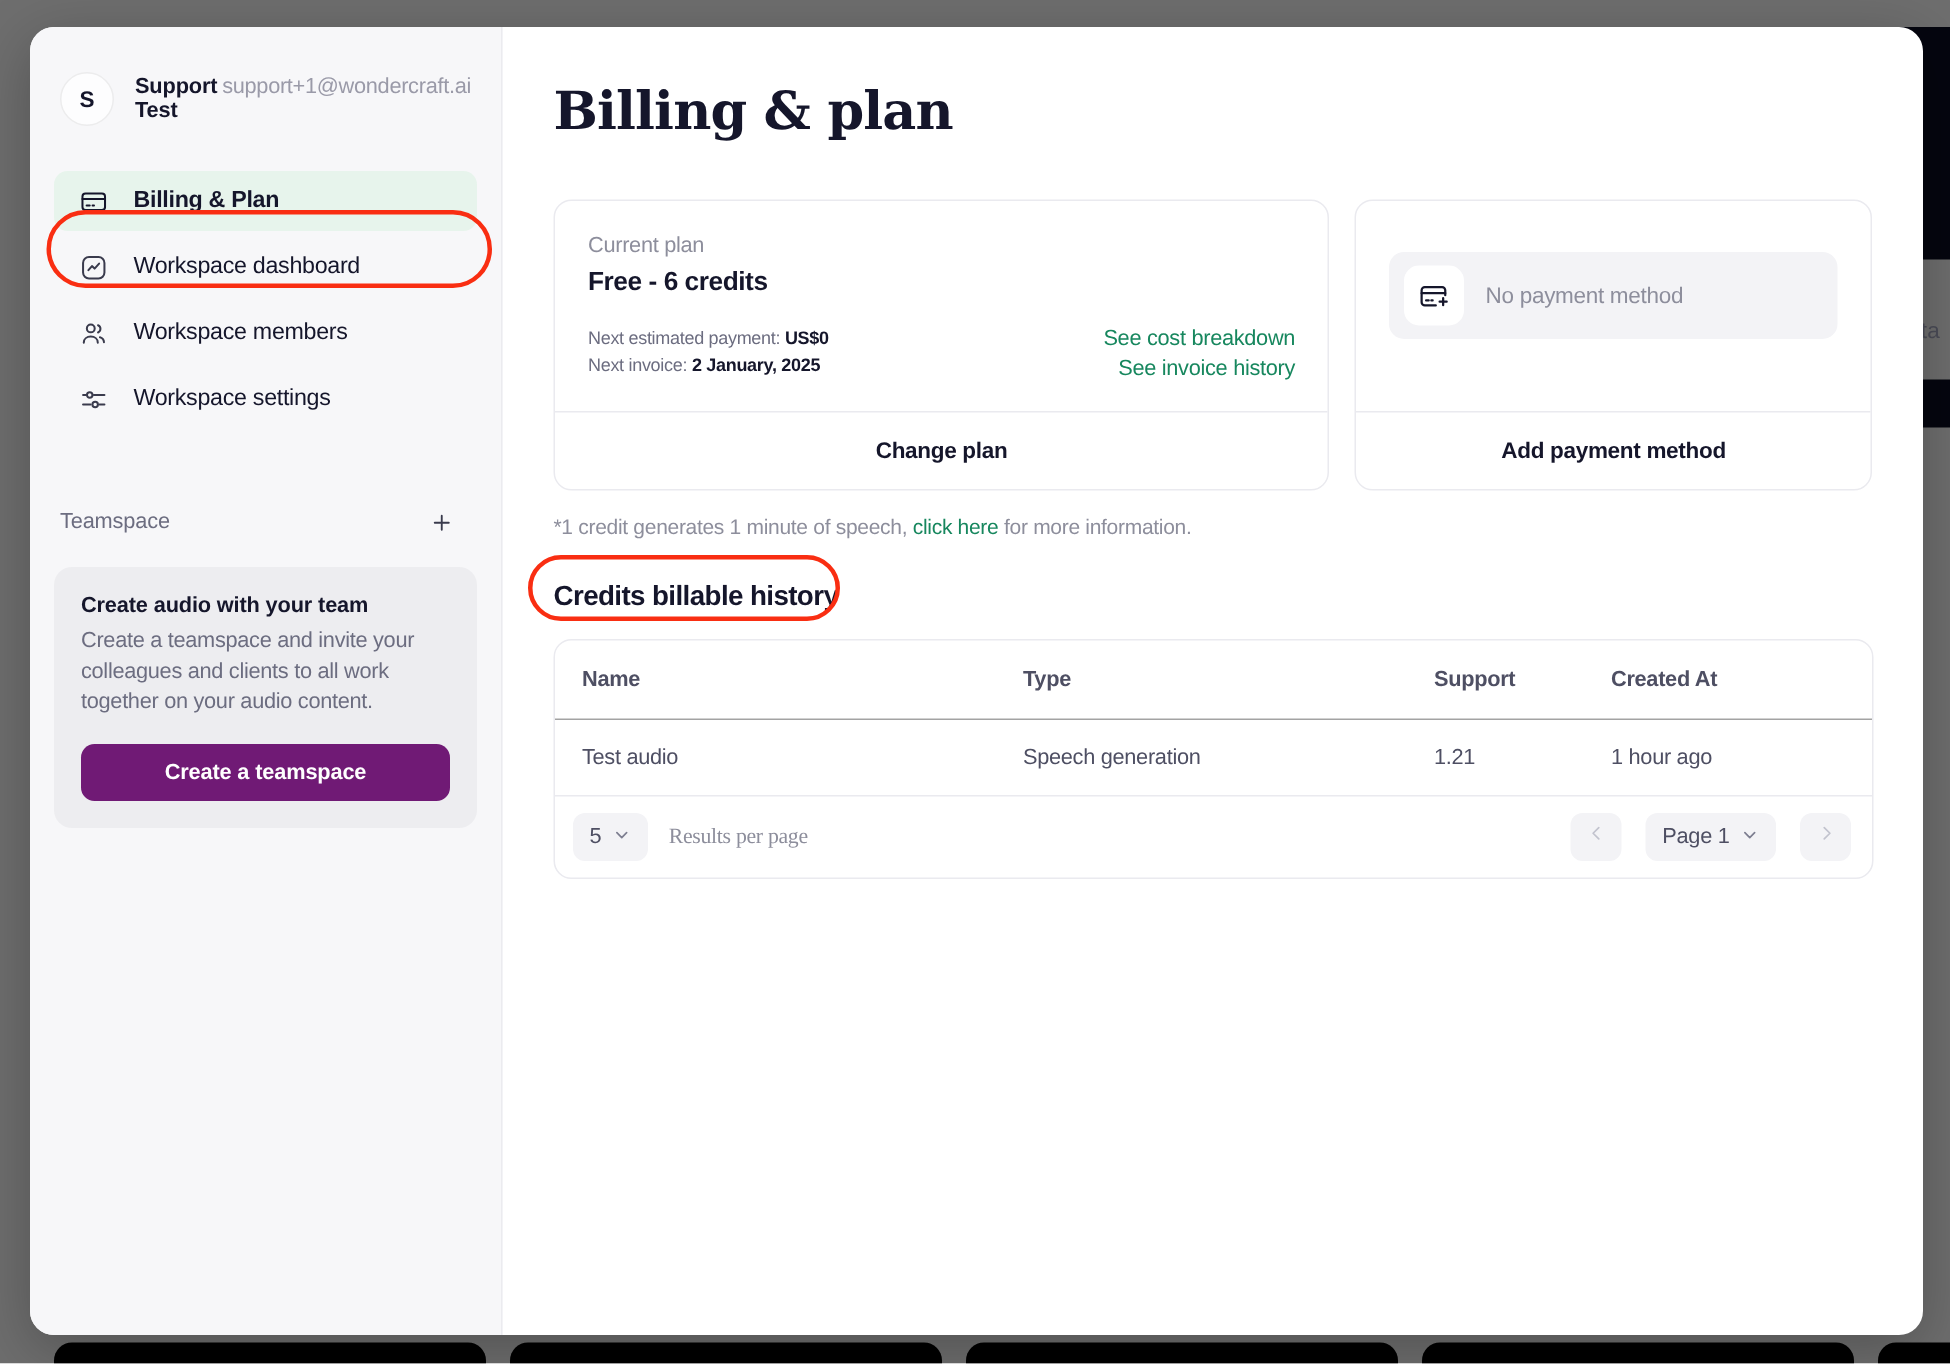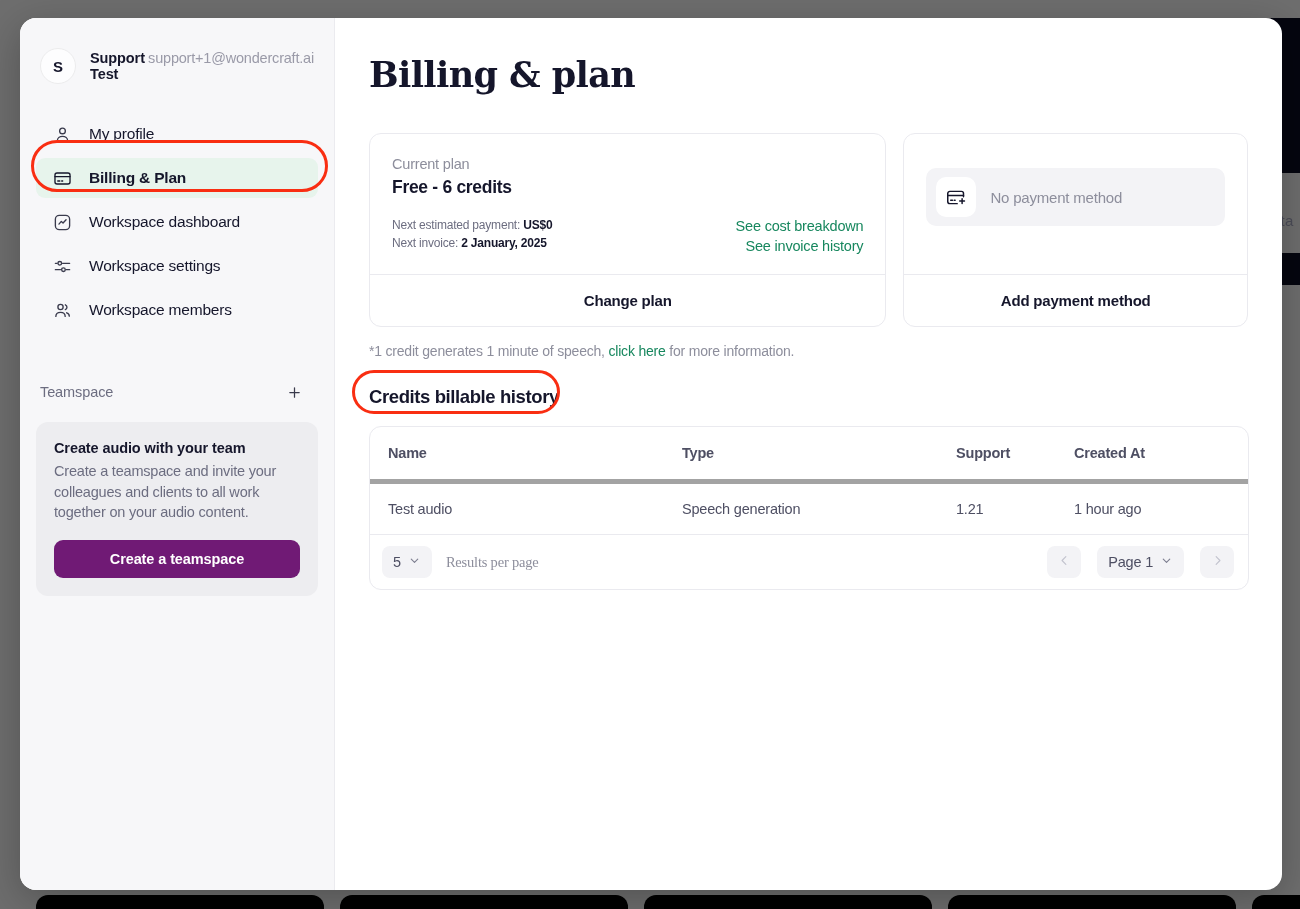--- a/index.html
+++ b/index.html
@@ -216,21 +216,21 @@
     border: 1px solid #eaeaef;
     border-radius: 12px;
     overflow: hidden;
   }
   table { width: 100%; border-collapse: collapse; }
   thead th {
     text-align: left;
     font-size: 14.5px; font-weight: 700; color: #4e4f63;
     letter-spacing: -.2px;
     padding: 18px 0 18px 0;
-    border-bottom: 5px solid #a3a3a3;
+    border-bottom: 1px solid #a3a3a3;
   }
   tbody td {
     font-size: 14.5px; color: #4e4f63; letter-spacing: -.2px;
     padding: 17px 0 17px 0;
     border-bottom: 1px solid #eaeaef;
   }
   .col-name    { width: 312px; padding-left: 18px !important; }
   .col-type    { width: 274px; }
   .col-credits { width: 118px; }
   .col-created { width: auto; }
@@ -278,29 +278,20 @@
       <div class="user-row">
         <div class="avatar">S</div>
         <div class="user-meta">
           <div class="user-name">Support Test</div>
           <div class="user-email">support+1@wondercraft.ai</div>
         </div>
       </div>
 
       <nav class="nav">
 
-        <div class="nav-item">
-          <span class="ic">
-            <svg width="19" height="19" viewBox="0 0 24 24" fill="none" stroke="#3a3b4d" stroke-width="1.7" stroke-linecap="round">
-              <circle cx="12" cy="7.5" r="3.6"></circle>
-                <path d="M5.5 20c0-3.4 2.9-5.6 6.5-5.6s6.5 2.2 6.5 5.6"></path>
-            </svg>
-          </span>
-          <span class="nav-label">My profile</span>
-        </div>
 
         <div class="nav-item active">
           <span class="ic">
             <svg width="19" height="19" viewBox="0 0 24 24" fill="none" stroke="#15162b" stroke-width="1.7" stroke-linecap="round">
               <rect x="2.5" y="5" width="19" height="14" rx="2.6"></rect>
                 <path d="M2.5 9.6h19"></path>
                 <path d="M6 15.2h2.6"></path>
                 <path d="M11 15.2h1.2"></path>
             </svg>
           </span>
@@ -308,46 +299,46 @@
         </div>
 
         <div class="nav-item">
           <span class="ic">
             <svg width="19" height="19" viewBox="0 0 24 24" fill="none" stroke="#3a3b4d" stroke-width="1.7" stroke-linecap="round" stroke-linejoin="round">
               <rect x="3" y="3" width="18" height="18" rx="5"></rect>
                 <path d="M7.5 14l3-3.4 2.2 2.1 3.8-4.2"></path>
             </svg>
           </span>
           <span class="nav-label">Workspace dashboard</span>
+        </div>
+
+        <div class="nav-item">
+          <span class="ic">
+            <svg width="19" height="19" viewBox="0 0 24 24" fill="none" stroke="#3a3b4d" stroke-width="1.7" stroke-linecap="round">
+              <circle cx="9.5" cy="7.5" r="3.3"></circle>
+                <path d="M3.6 19.5c0-3.1 2.6-5.1 5.9-5.1s5.9 2 5.9 5.1"></path>
+              <path d="M15.6 4.8a3.3 3.3 0 0 1 0 6.1"></path>
+                <path d="M17.2 14.9c2.1.6 3.4 2.2 3.4 4.3"></path>
+            </svg>
+          </span>
+          <span class="nav-label">Workspace members</span>
         </div>
 
         <div class="nav-item">
           <span class="ic">
             <svg width="19" height="19" viewBox="0 0 24 24" fill="none" stroke="#3a3b4d" stroke-width="1.7" stroke-linecap="round">
               <path d="M3 8h2.2"></path>
                 <circle cx="8.6" cy="8" r="2.3"></circle>
                 <path d="M12 8h9"></path>
               <path d="M3 16h6.4"></path>
                 <circle cx="13.2" cy="16" r="2.3"></circle>
                 <path d="M16.6 16H21"></path>
             </svg>
           </span>
           <span class="nav-label">Workspace settings</span>
-        </div>
-
-        <div class="nav-item">
-          <span class="ic">
-            <svg width="19" height="19" viewBox="0 0 24 24" fill="none" stroke="#3a3b4d" stroke-width="1.7" stroke-linecap="round">
-              <circle cx="9.5" cy="7.5" r="3.3"></circle>
-                <path d="M3.6 19.5c0-3.1 2.6-5.1 5.9-5.1s5.9 2 5.9 5.1"></path>
-              <path d="M15.6 4.8a3.3 3.3 0 0 1 0 6.1"></path>
-                <path d="M17.2 14.9c2.1.6 3.4 2.2 3.4 4.3"></path>
-            </svg>
-          </span>
-          <span class="nav-label">Workspace members</span>
         </div>
       </nav>
 
       <div class="ring-nav"></div>
 
       <div class="teamspace-head">
         <span class="teamspace-title">Teamspace</span>
         <span class="plus-btn">
           <svg width="15" height="15" viewBox="0 0 24 24" fill="none" stroke="#3a3b4d" stroke-width="2" stroke-linecap="round">
             <path d="M12 4.5v15M4.5 12h15"></path>

